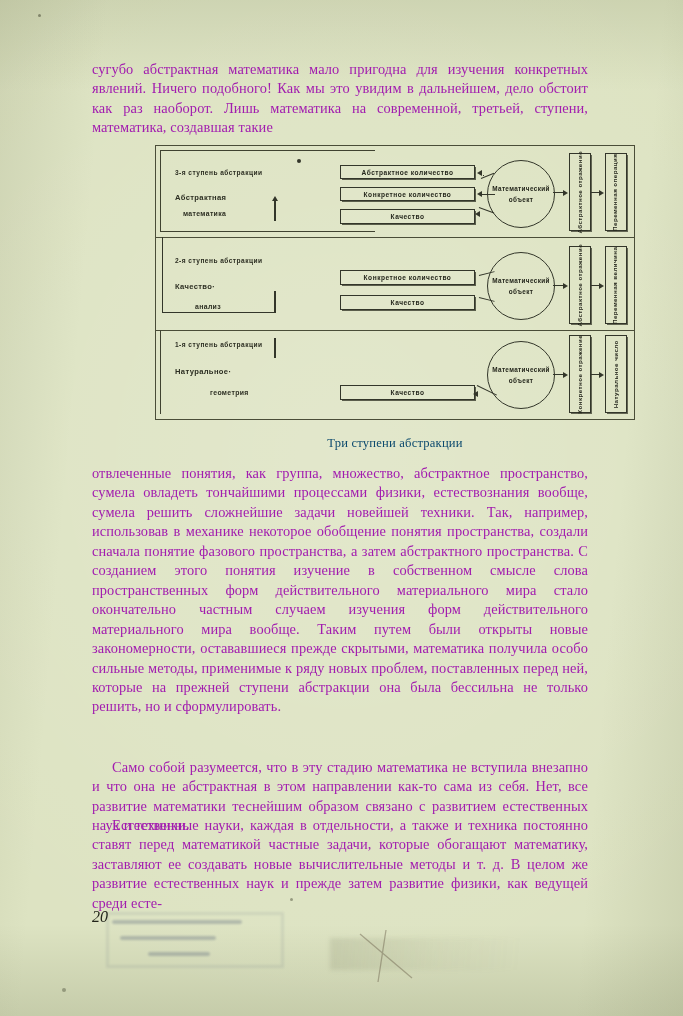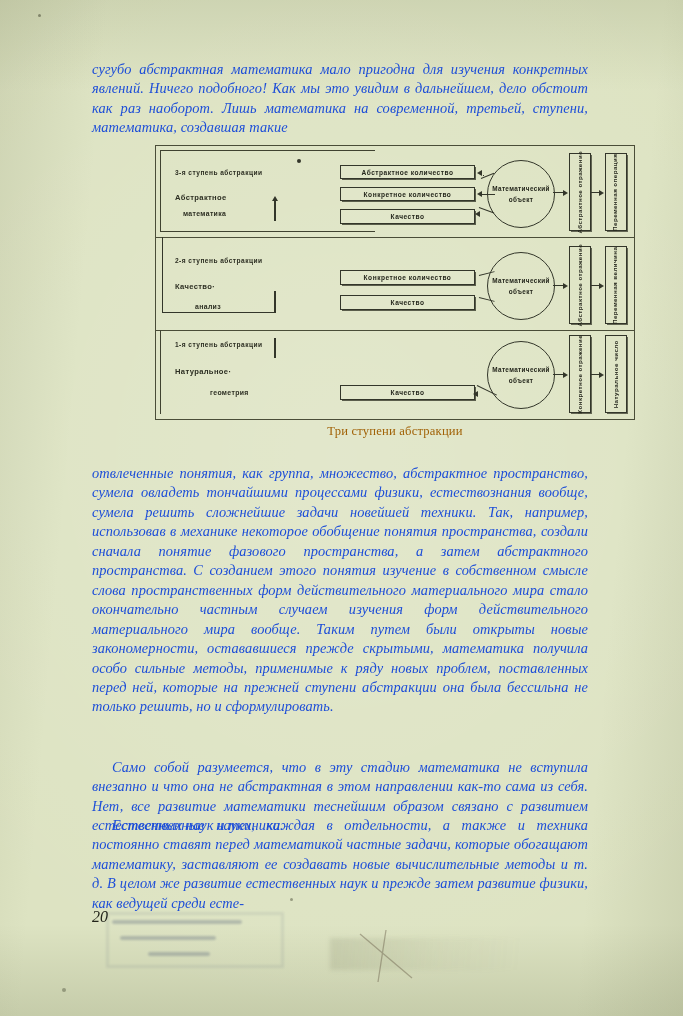--- a/index.html
+++ b/index.html
@@ -31,22 +31,21 @@
 
   
   .para{
     position:absolute;
     width:496px;left:92px;
     font-size:14.4px;
     line-height:19.45px;
     text-align:justify;
     text-align-last:left;
     letter-spacing:.1px;
-    color:#1d4ed8;
-    font-style:italic;
+    color:#a21caf;
   }
   .para.indent{text-indent:20px;}
   .p-top{top:60px;}
   .p-mid{top:464px;}
   .p-3{top:758px;}
   .p-4{top:816px;}
 
   
   #figure{
     position:absolute;left:155px;top:145px;width:480px;height:275px;
@@ -148,25 +147,25 @@
   }
 
   
   .cl{position:absolute;background:#33362a;}
   .arrow{position:absolute;width:0;height:0;}
   .arrow.left{border-top:3px solid transparent;border-bottom:3px solid transparent;border-right:5px solid #33362a;}
   .arrow.right{border-top:3px solid transparent;border-bottom:3px solid transparent;border-left:5px solid #33362a;}
   .arrow.up{border-left:3px solid transparent;border-right:3px solid transparent;border-bottom:5px solid #33362a;}
 
   #fig-caption{
-    position:absolute;left:155px;top:424px;width:480px;
+    position:absolute;left:155px;top:436px;width:480px;
     text-align:center;
     font-family:"Liberation Serif", serif;
     font-size:12.6px;
-    color:#a16207;
+    color:#0c4a6e;
     letter-spacing:.2px;
   }
 
   
   #page-num{
     position:absolute;left:92px;top:908px;
     font-family:"Liberation Serif", serif;
     font-style:italic;
     font-size:16px;
     color:#22241a;
@@ -199,21 +198,21 @@
 
   <div class="para p-top">сугубо абстрактная математика мало пригодна для изучения конкретных явлений. Ничего подобного! Как мы это увидим в дальнейшем, дело обстоит как раз наоборот. Лишь математика на современной, третьей, ступени, математика, создавшая такие</div>
 
   <div id="figure">
     <div id="fig-frame"></div>
     <div class="hline hl1"></div>
     <div class="hline hl2"></div>
 
     <div class="tierbox" style="left:5px;top:5px;width:215px;height:82px;border-right:none;"></div>
     <div class="t-step" style="left:20px;top:24px;">3-я ступень абстракции</div>
-    <div class="t-name" style="left:20px;top:48px;">Абстрактное</div>
+    <div class="t-name" style="left:20px;top:48px;">Абстрактная</div>
     <div class="t-name2" style="left:28px;top:65px;">математика</div>
     <div class="cl" style="left:119px;top:56px;width:1.5px;height:20px;"></div>
     <div class="arrow up" style="left:117px;top:51px;"></div>
     <div class="cl" style="left:142px;top:14px;width:4px;height:4px;border-radius:50%;"></div>
 
     <div class="pbox" style="left:185px;top:20px;width:135px;height:14px;">Абстрактное количество</div>
     <div class="pbox" style="left:185px;top:42px;width:135px;height:14px;">Конкретное количество</div>
     <div class="pbox" style="left:185px;top:64px;width:135px;height:15px;">Качество</div>
 
     <div class="circ" style="left:332px;top:15px;width:66px;height:66px;">

